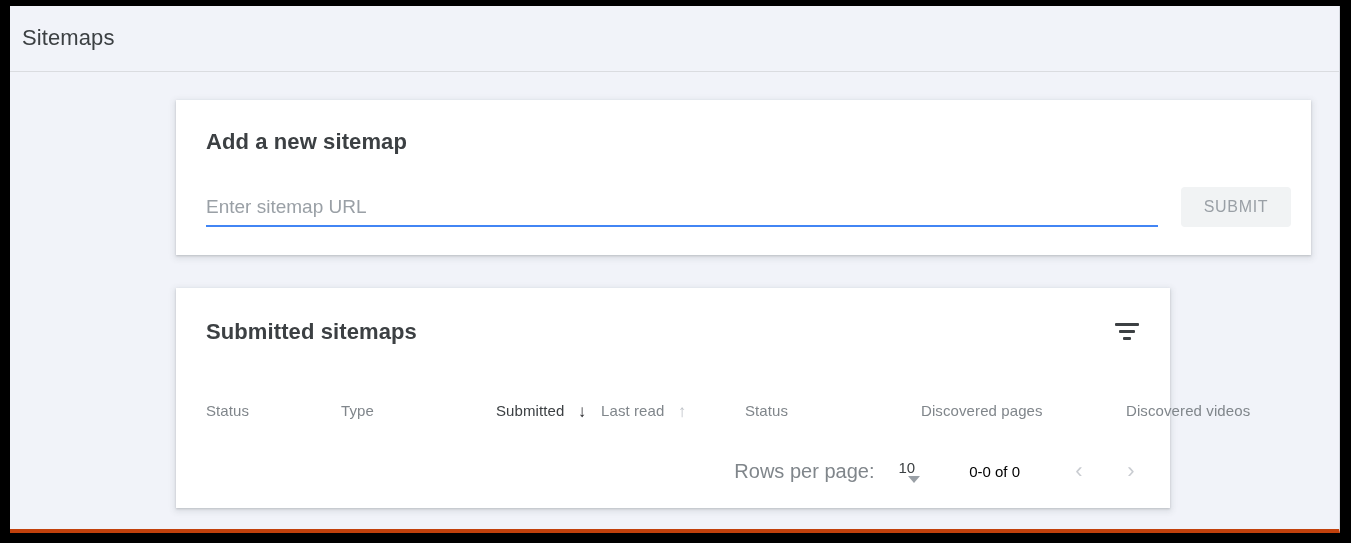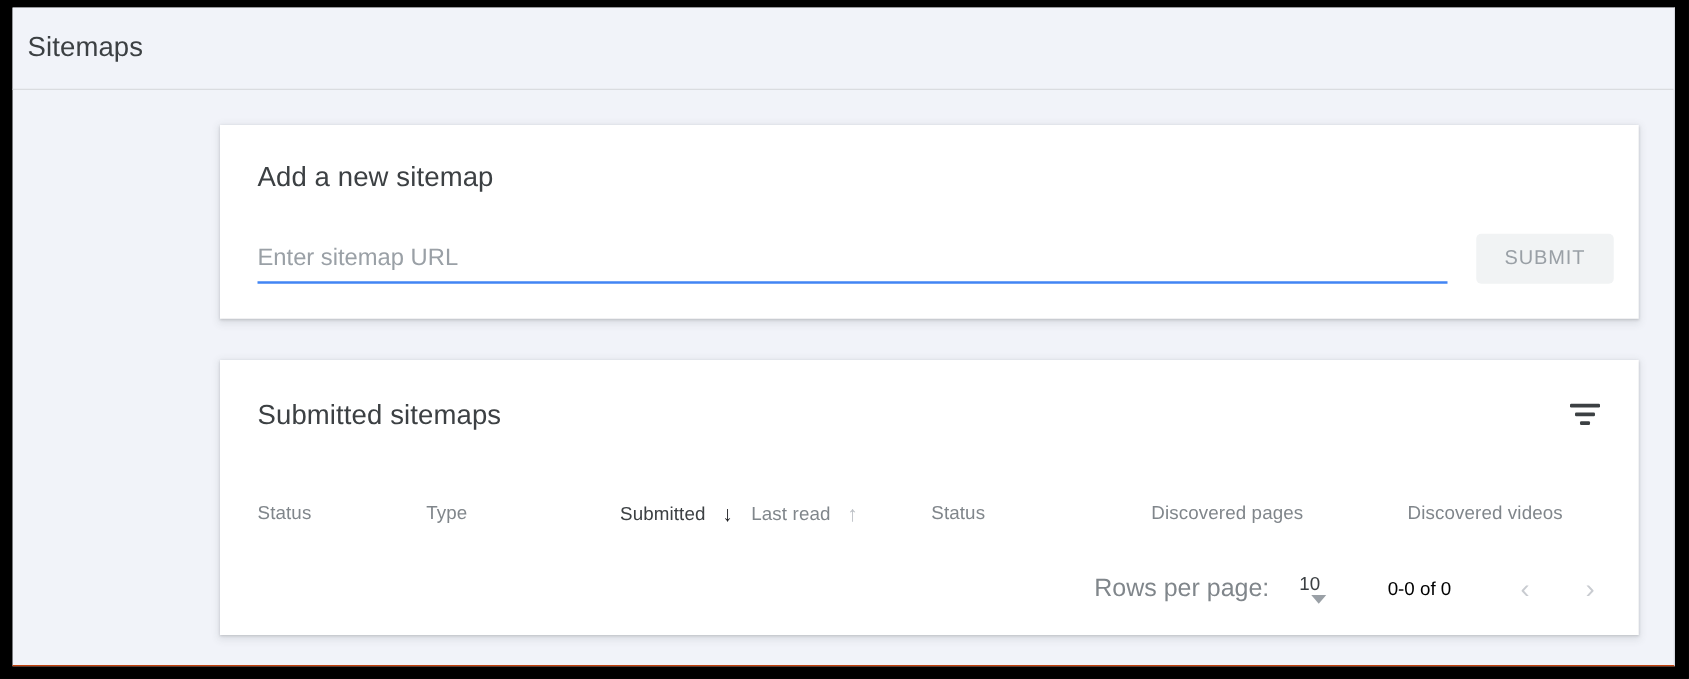--- a/index.html
+++ b/index.html
@@ -28,21 +28,21 @@
   .viewport {
     position: absolute;
     left: 10px;
     top: 6px;
     width: 1330px;
     height: 527px;
     background: #f1f3f9;
     overflow: hidden;
     box-sizing: border-box;
     border-right: 1px solid #d8dbe2;
-    border-bottom: 1px solid #c2410c;
+    border-bottom: 4px solid #c2410c;
   }
 
   
   .page-header {
     position: absolute;
     left: 0; top: 0;
     width: 100%;
     height: 66px;
     background: #f1f3f9;
     box-sizing: border-box;
@@ -68,30 +68,30 @@
   }
   .card-add {
     left: 166px;
     top: 94px;
     width: 1135px;
     height: 155px;
   }
   .card-submitted {
     left: 166px;
     top: 282px;
-    width: 1135px;
+    width: 994px;
     height: 220px;
     text-align: right;
   }
 
   .card-heading {
     position: absolute;
     left: 30px;
     font-size: 22px;
-    font-weight: 400;
+    font-weight: 700;
     color: #3c4043;
     letter-spacing: 0.1px;
     white-space: nowrap;
   }
   .card-add .card-heading { top: 29px; }
   .card-submitted .card-heading { top: 31px; }
 
   
   .url-field {
     position: absolute;

